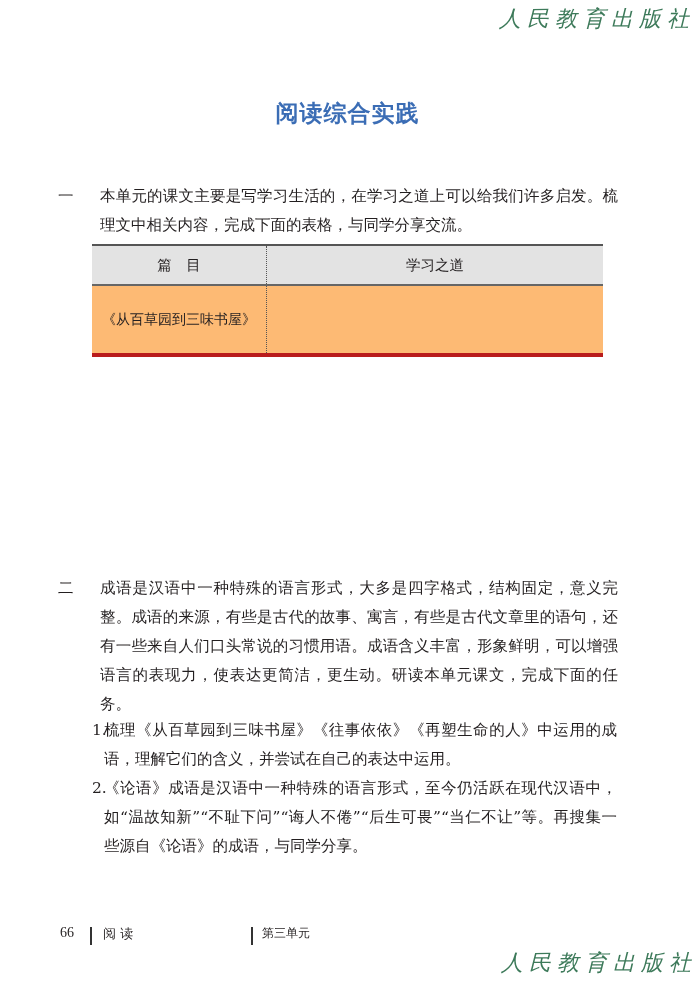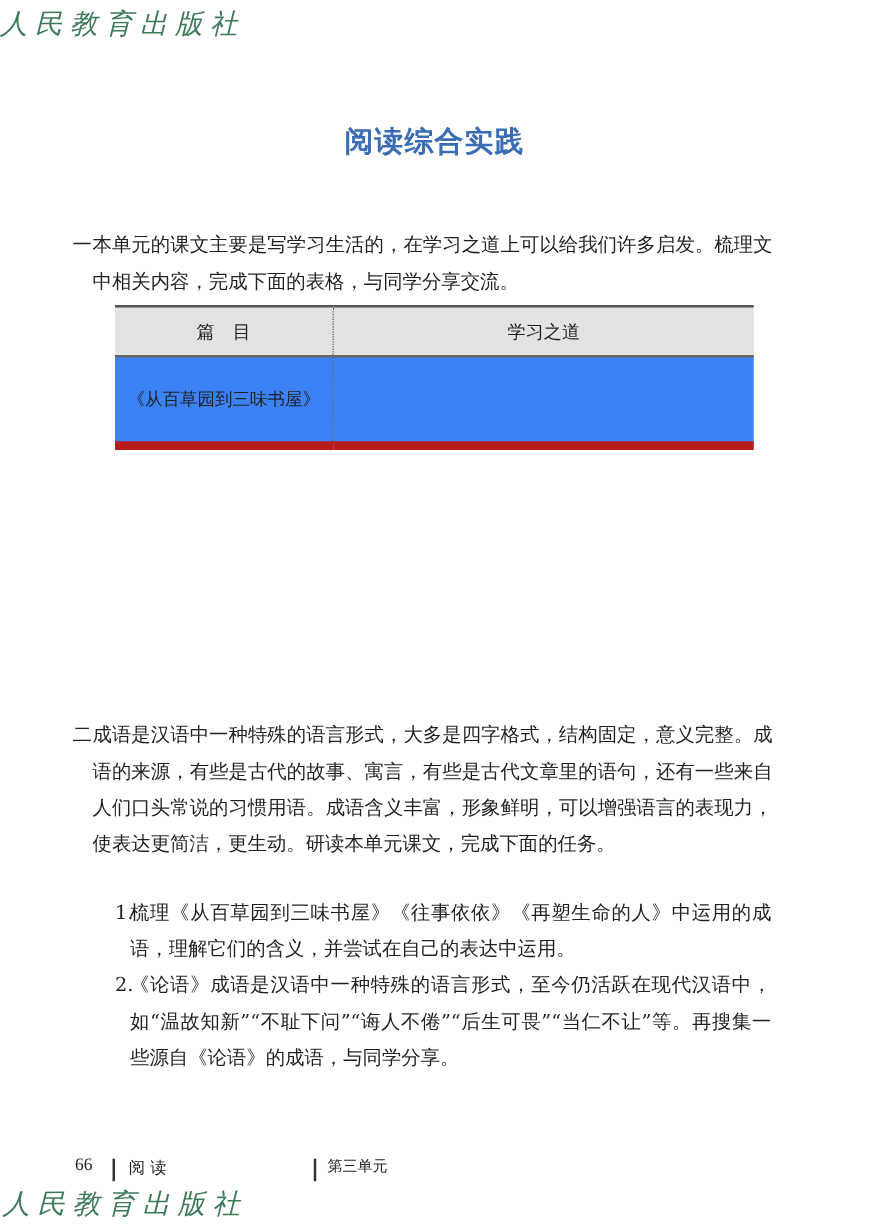--- a/index.html
+++ b/index.html
@@ -1,47 +1,47 @@
 <!DOCTYPE html>
 <html><head>
 <meta charset="utf-8">
 <style>
   html, body { margin: 0; padding: 0; }
   body {
     width: 695px; height: 983px; background: #ffffff; position: relative; overflow: hidden;
     font-family: "DejaVu Serif", "Liberation Serif", serif; color: #231f20;
   }
   .publisher {
-    position: absolute; left: 0; width: 695px; text-align: left;
+    position: absolute; left: 0; width: 695px; text-align: right;
     font-family: "DejaVu Serif", serif; font-style: italic; color: #3d7a5a;
     font-size: 22px; letter-spacing: 6px;
   }
   .publisher.top { top: 4px; }
   .publisher.bottom { top: 948px; left: 2px; }
   .title {
     position: absolute; top: 98px; left: 0; width: 695px; text-align: center;
     font-size: 23px; color: #3b6db5; font-weight: bold; letter-spacing: 1px; font-family: Liberation Serif, serif;
   }
   .para { position: absolute; left: 58px; width: 560px; font-size: 15.5px; line-height: 29px; }
   .para .num { position: absolute; left: 0; top: 0; width: 30px; }
-  .para .body { margin-left: 16px; text-align: justify; }
+  .para .body { margin-left: 42px; text-align: justify; }
   .sub { position: absolute; left: 92px; width: 525px; font-size: 15.5px; line-height: 29px; }
   .sub .num { position: absolute; left: 0; top: 0; }
   .sub .body { margin-left: 12px; text-align: justify; }
   table.tbl {
     position: absolute; top: 244px; left: 92px; width: 511px; border-collapse: collapse;
     font-size: 14px;
   }
   table.tbl th {
     background: #e3e3e3; height: 36px; font-weight: normal; font-size: 14.5px;
     border-top: 2px solid #555; border-bottom: 2px solid #666;
   }
   table.tbl td {
-    background: #3b82f6; height: 65px; text-align: center;
-    border-bottom: 7px solid #b91c1c;
+    background: #fdba74; height: 65px; text-align: center;
+    border-bottom: 4px solid #b91c1c;
   }
   table.tbl th:first-child, table.tbl td:first-child {
     width: 172px; border-right: 1px dotted #555;
   }
   .footer { position: absolute; top: 925px; font-size: 13px; }
   .pageno { left: 60px; font-family: "Liberation Serif", serif; font-size: 14px; text-align: center; }
   .sep { position: absolute; width: 1.5px; height: 18px; background: #333; top: 927px; }
 </style>
 </head>
 <body>

